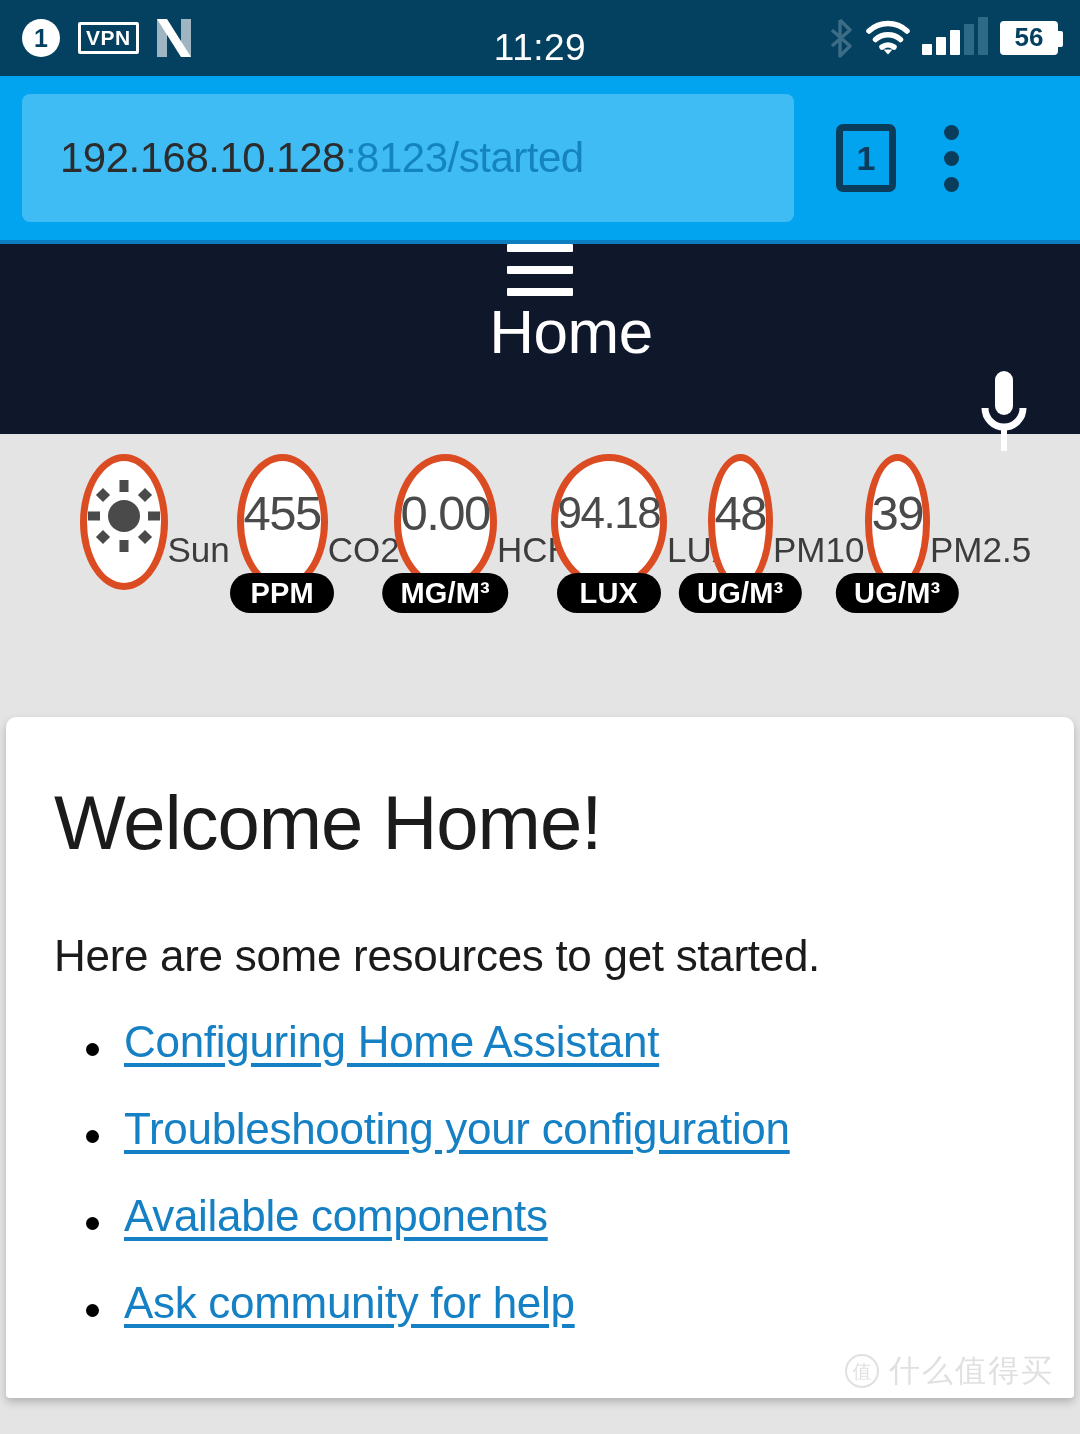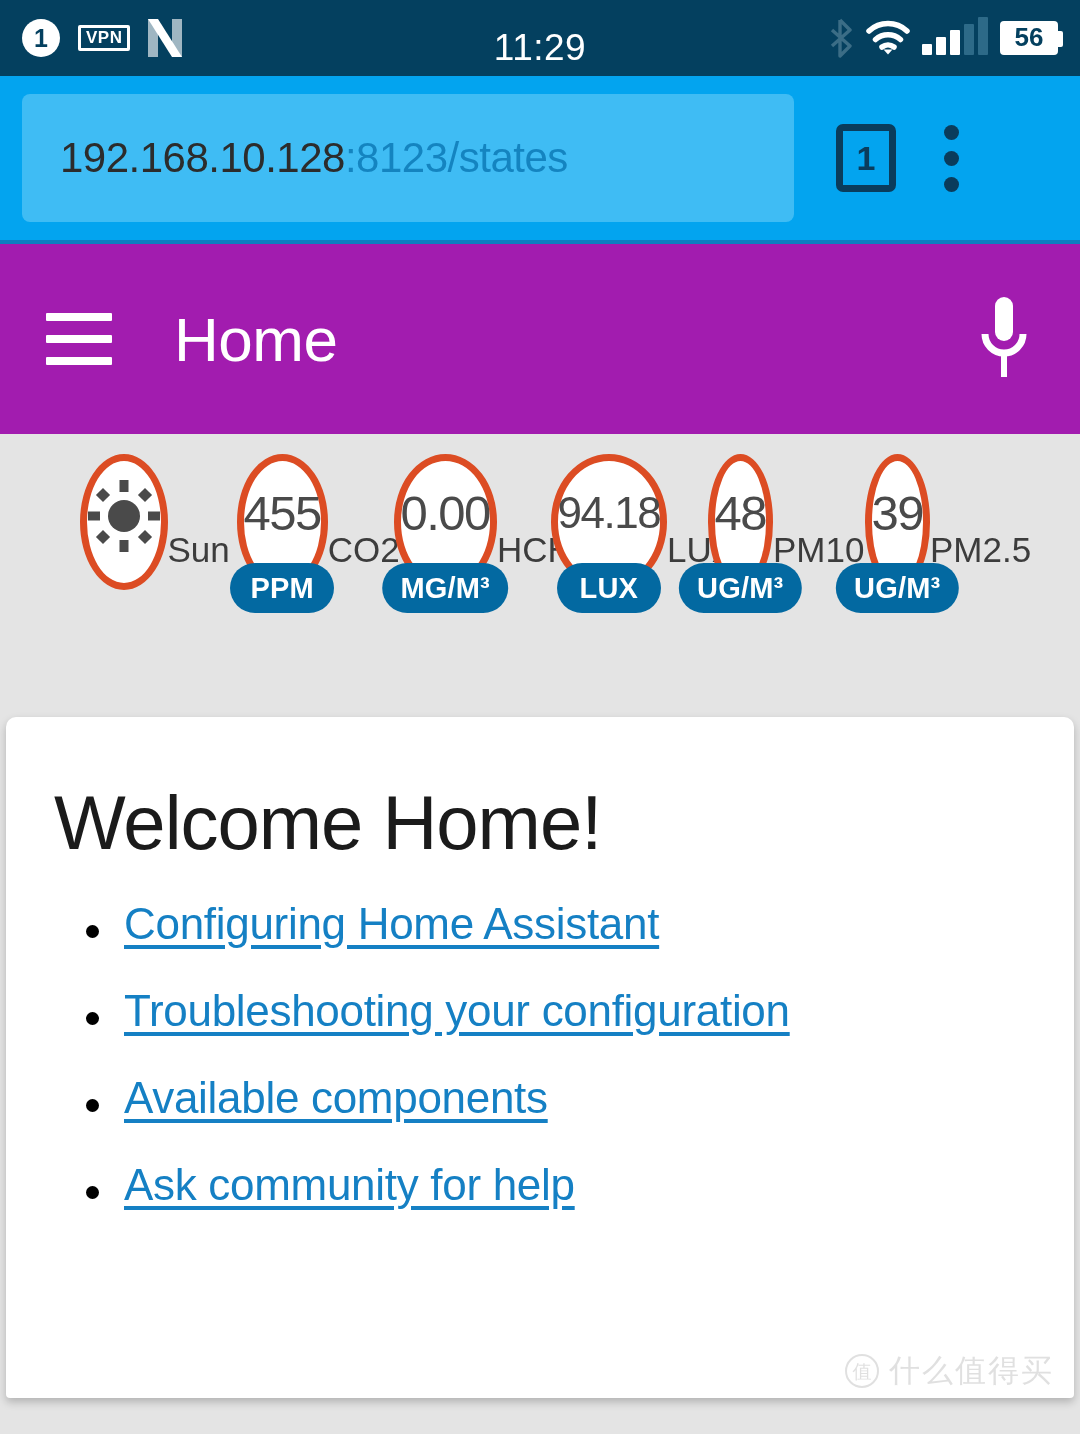--- a/index.html
+++ b/index.html
@@ -27,21 +27,21 @@
     font-size:37px; letter-spacing:0.5px; font-weight:400; pointer-events:none;
   }
   .badge-num{
     width:38px; height:38px; border-radius:50%;
     background:#ffffff; color:#04405F;
     display:flex; align-items:center; justify-content:center;
     font-size:25px; font-weight:700;
   }
   .vpn-box{
     border:3px solid #ffffff; border-radius:2px;
-    padding:1px 5px; font-size:17px; font-weight:700; letter-spacing:0.5px;
+    padding:1px 5px; font-size:21px; font-weight:700; letter-spacing:0.5px;
     line-height:1.1;
   }
   .nicon{ width:34px; height:38px; }
   .bt-icon{ width:26px; height:40px; opacity:.75; }
   .wifi-icon{ width:44px; height:36px; }
   .signal{ display:flex; align-items:flex-end; gap:4px; height:34px; }
   .signal i{ display:block; width:10px; background:#ffffff; border-radius:1px; }
   .signal i.dim{ background:#2d6a88; }
   .battery{
     position:relative;
@@ -90,23 +90,24 @@
   .kebab{
     margin-left:48px; margin-right:10px;
     display:flex; flex-direction:column; gap:11px;
     flex:0 0 auto;
   }
   .kebab span{ width:15px; height:15px; border-radius:50%; background:#0A3C5C; display:block; }
 
   
   .ha-toolbar{
     height:190px; width:1080px;
-    background:#a21caf;
+    background:#0f172a;
     display:flex; align-items:center;
     padding:0 46px;
+    flex-direction:column;
   }
   .hamburger{ width:66px; display:flex; flex-direction:column; gap:14px; flex:0 0 auto; }
   .hamburger span{ display:block; height:8px; background:#ffffff; border-radius:1px; }
   .ha-title{
     margin-left:62px;
     color:#ffffff; font-size:62px; font-weight:400; letter-spacing:-0.5px;
   }
   .mic-btn{ margin-left:auto; width:60px; height:92px; flex:0 0 auto; }
 
   
@@ -131,23 +132,23 @@
   }
   .badge-value{
     font-size:49px; color:#4a4a4a; font-weight:400;
     letter-spacing:-1.5px; line-height:1; white-space:nowrap;
     transform:translateY(-9px);
   }
   .badge-value.small{ font-size:44px; }
   .badge-unit{
     position:absolute;
     bottom:-30px; left:50%; transform:translateX(-50%);
-    background:#0369a1; color:#ffffff;
+    background:#000000; color:#ffffff;
     border-radius:26px;
-    height:50px; min-width:104px;
+    height:40px; min-width:104px;
     padding:16px 18px;
     display:flex; align-items:center; justify-content:center;
     font-size:29px; font-weight:700; letter-spacing:0.2px;
     white-space:nowrap;
   }
   .badge-label{
     margin-top:55px;
     font-size:35px; color:#3c3c3c; font-weight:400; white-space:nowrap;
   }
   .sun-icon{ width:74px; height:74px; transform:translateY(-6px); }
@@ -245,21 +246,21 @@
       <i style="height:25px"></i>
       <i class="dim" style="height:31px"></i>
       <i class="dim" style="height:38px"></i>
     </span>
     <span class="battery">56</span>
   </div>
 </div>
 
 <div class="browserbar">
   <div class="urlfield">
-    <div class="urltext"><span>192.168.10.128</span><span class="dim">:8123/states</span></div>
+    <div class="urltext"><span>192.168.10.128</span><span class="dim">:8123/started</span></div>
   </div>
   <div class="tabcount">1</div>
   <div class="kebab">
     <span></span>
     <span></span>
     <span></span>
   </div>
 </div>
 
 <div class="ha-toolbar">
@@ -337,20 +338,21 @@
       <span class="badge-unit">UG/M³</span>
     </div>
     <div class="badge-label">PM2.5</div>
   </div>
 
 </div>
 
 <div class="card-wrap">
   <div class="card">
     <h1 class="welcome">Welcome Home!</h1>
+    <p class="intro">Here are some resources to get started.</p>
     <ul class="links">
       <li><a href="#">Configuring Home Assistant</a></li>
       <li><a href="#">Troubleshooting your configuration</a></li>
       <li><a href="#">Available components</a></li>
       <li><a href="#">Ask community for help</a></li>
     </ul>
 
     <div class="watermark">
       <span class="wm-logo">值</span>
       <span class="wm-text">什么值得买</span>

